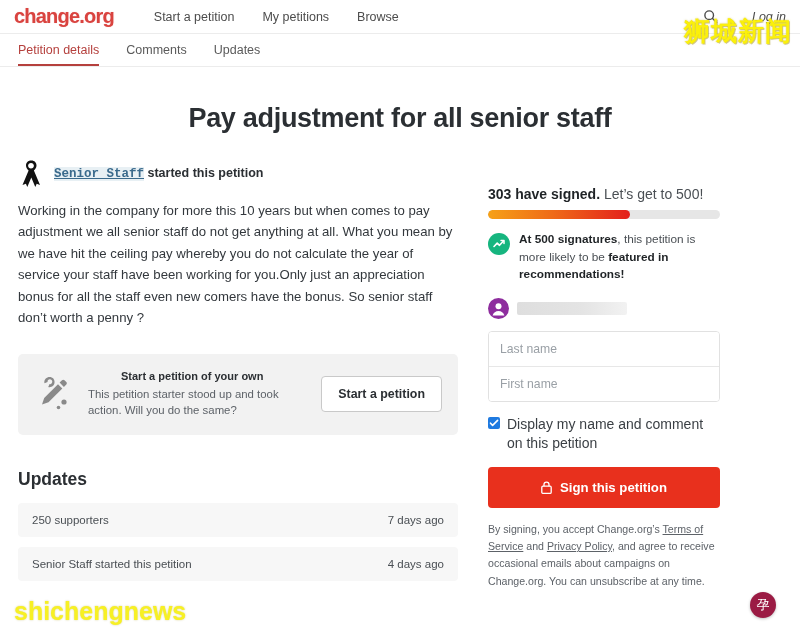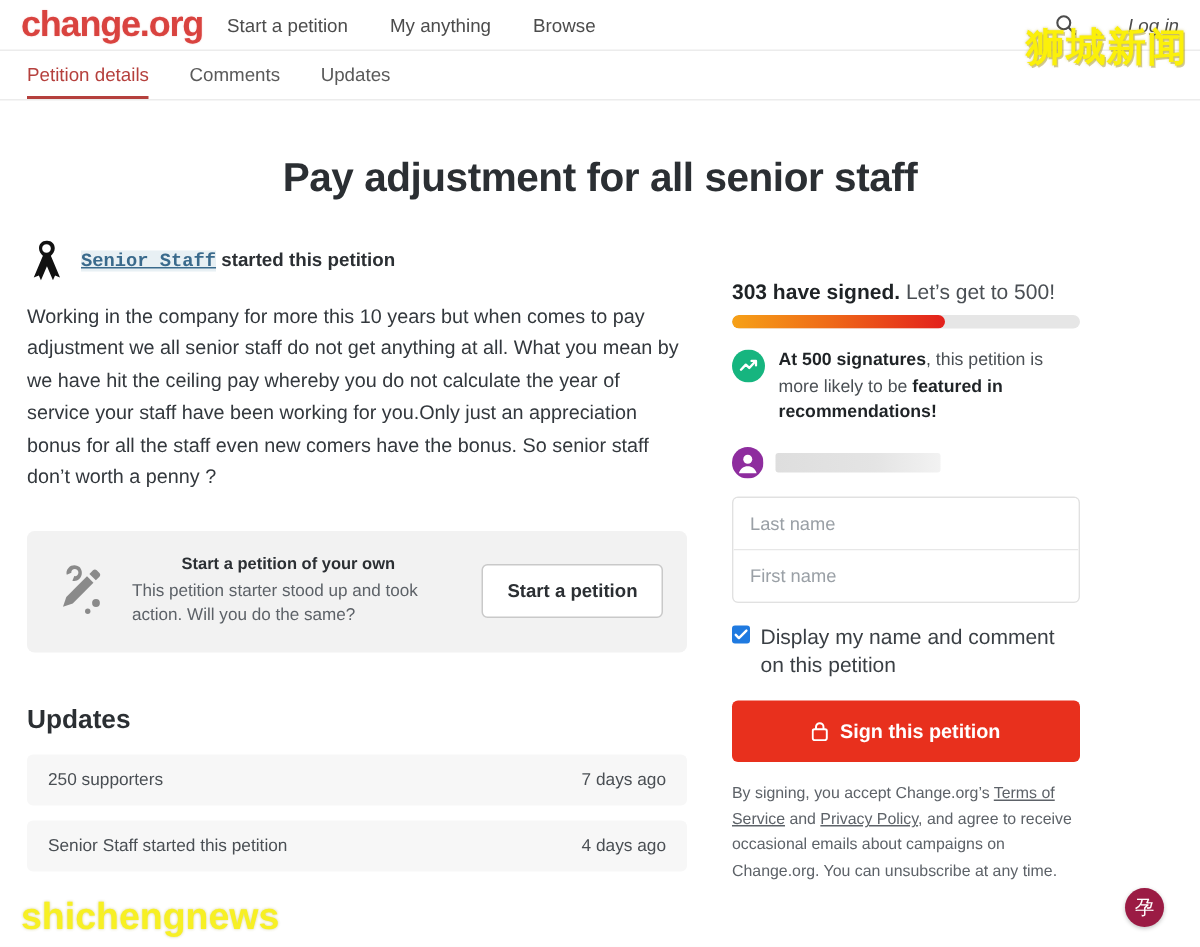--- a/index.html
+++ b/index.html
@@ -13,22 +13,22 @@
   .page { position: relative; width: 800px; height: 631px; background: #fff; }
 
   
   .topnav {
     height: 34px; display: flex; align-items: center;
     padding: 0 14px; background: #fff;
     border-bottom: 1px solid #ececec;
     position: relative;
   }
   .logo {
-    font-size: 24px; font-weight: bold; letter-spacing: -0.8px;
-    color: #d9433f; margin-right: 16px; white-space: nowrap;
+    font-size: 20px; font-weight: bold; letter-spacing: -0.8px;
+    color: #d9433f; margin-right: 40px; white-space: nowrap;
     text-shadow: 0 0 1px rgba(217,67,63,.35);
   }
   .navlink {
     font-size: 12.5px; color: #4c4c4c; margin-right: 28px; white-space: nowrap;
   }
   .nav-right { margin-left: auto; display: flex; align-items: center; gap: 34px; font-style: italic; }
   .search-icon { width: 15px; height: 15px; display: block; }
   .login { font-size: 12.5px; color: #4c4c4c; }
 
   
@@ -169,21 +169,21 @@
   }
 </style>
 </head>
 <body>
 
 <div class="page">
 
   <div class="topnav">
     <div class="logo">change.org</div>
     <div class="navlink">Start a petition</div>
-    <div class="navlink">My anything</div>
+    <div class="navlink">My petitions</div>
     <div class="navlink">Browse</div>
     <div class="nav-right">
       <span class="search-icon">
         <svg viewBox="0 0 16 16" width="15" height="15" fill="none" stroke="#4c4c4c" stroke-width="1.5">
           <circle cx="6.6" cy="6.6" r="4.6"></circle>
             <line x1="10.2" y1="10.2" x2="14.5" y2="14.5" stroke-linecap="round"></line>
         </svg>
       </span>
       <span class="login">Log in</span>
     </div>

